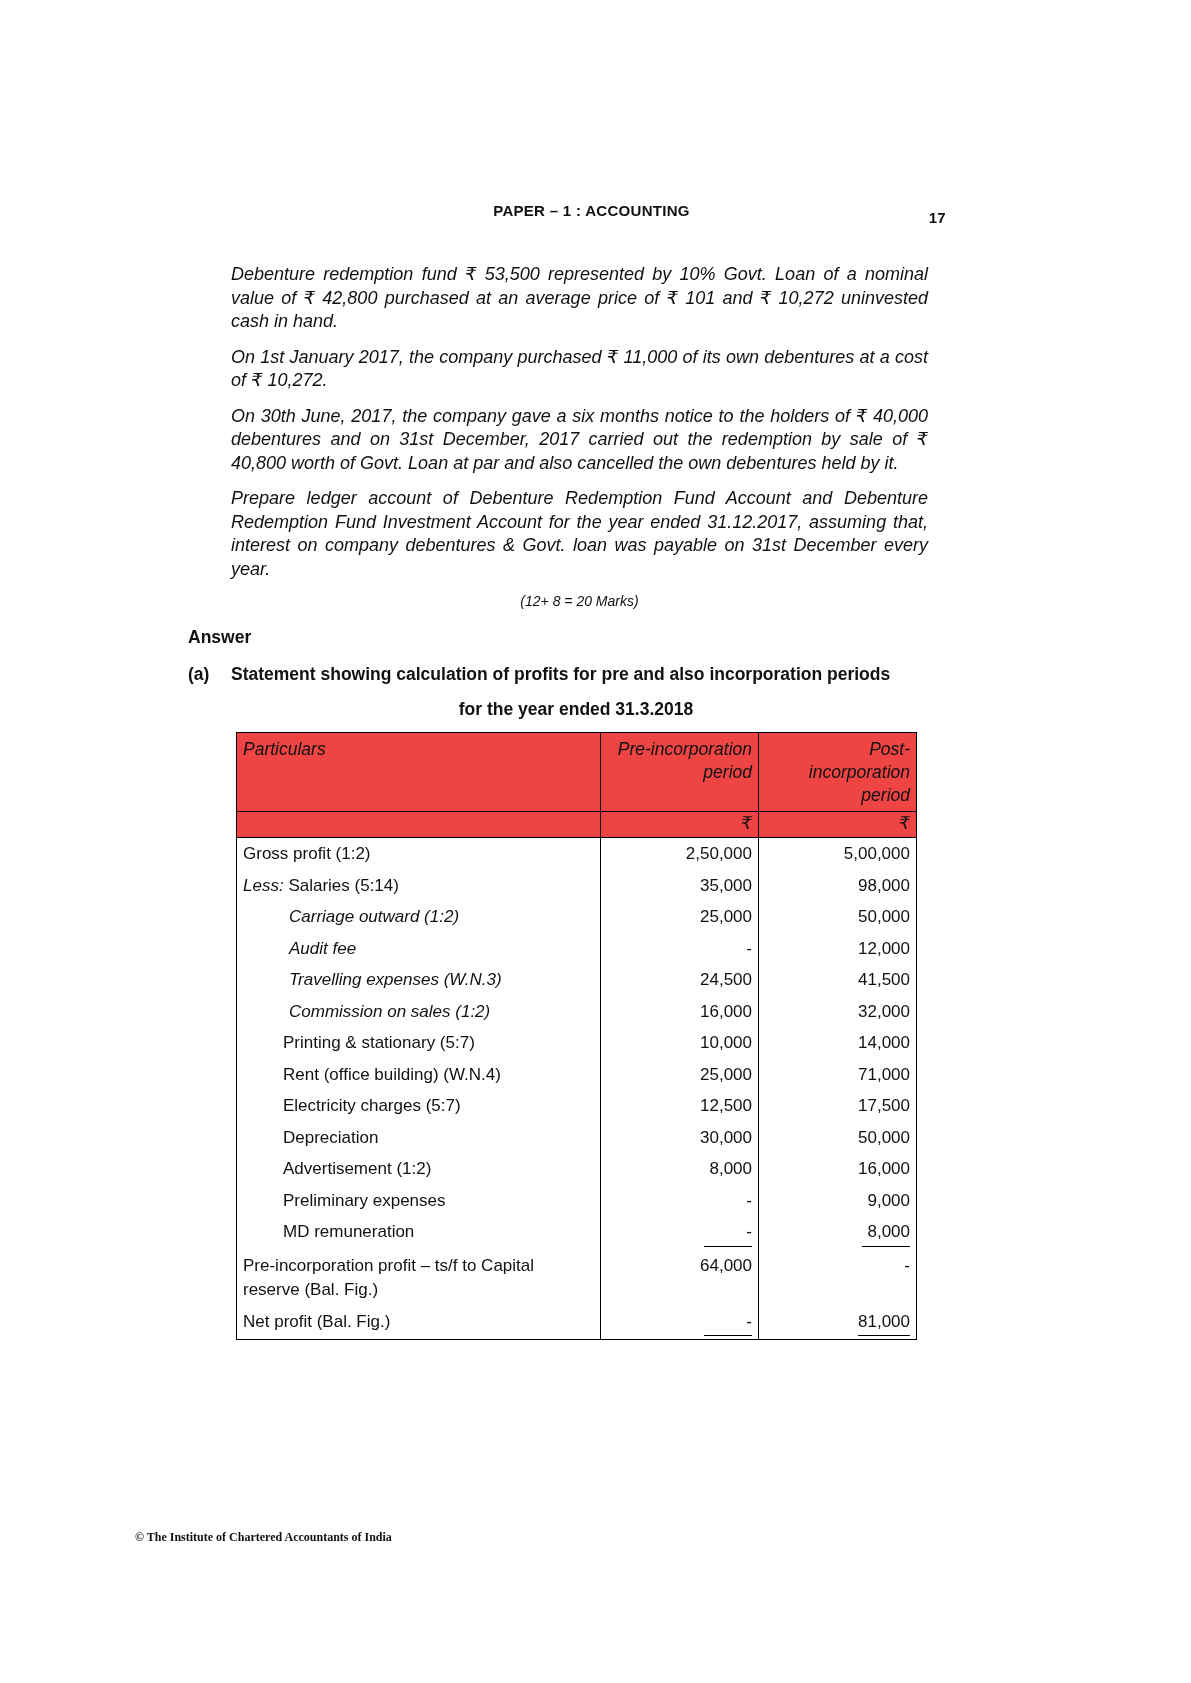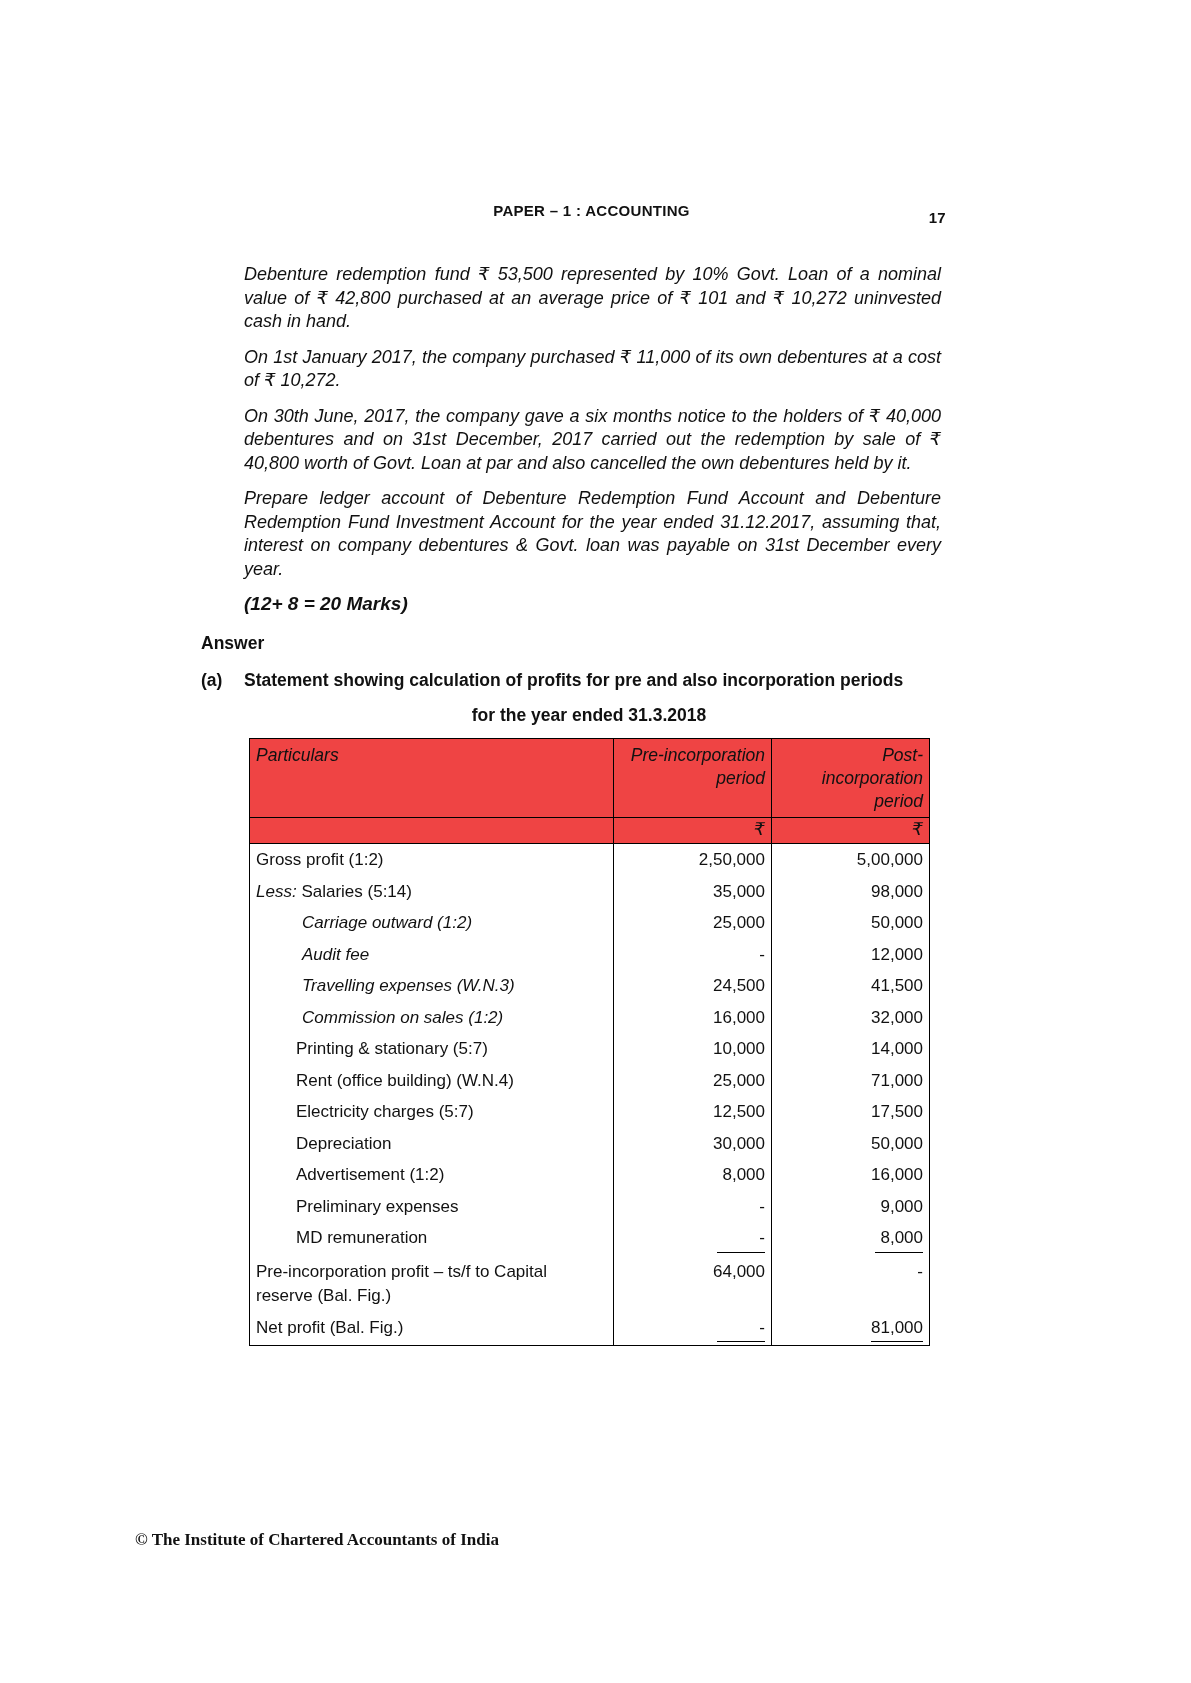--- a/index.html
+++ b/index.html
@@ -14,28 +14,28 @@
   }
   
   .header-row {
     position:absolute; top:202px; left:243px; width:697px;
     font-weight:bold; font-size:15px; letter-spacing:.3px;
   }
   .header-title { display:block; text-align:center; }
   .page-num { position:absolute; right:-6px; top:7px; }
 
   
-  .content { position:absolute; top:263px; left:244px; width:697px; }
+  .content { position:absolute; top:263px; left:231px; width:697px; }
   .para {
     font-style:italic; font-size:18px; line-height:23.5px;
     text-align:justify; margin-bottom:12px;
   }
   .marks {
-    text-align:left; font-weight:bold; font-style:italic;
-    font-size:19px; margin-top:12px;
+    text-align:center; font-weight:normal; font-style:italic;
+    font-size:14px; margin-top:12px;
   }
   .answer { font-weight:bold; font-size:17.5px; margin:18px 0 0 -43px; }
   .item-row { display:flex; font-weight:bold; font-size:17.5px; margin:16px 0 0 -43px; }
   .item-label { width:43px; flex:0 0 43px; }
   .subtitle {
     width:680px; margin:14px 0 12px 5px;
     text-align:center; font-weight:bold; font-size:17.5px;
   }
 
   
@@ -67,21 +67,21 @@
   .less { font-style:italic; }
   .ul {
     display:inline-block; min-width:48px; text-align:right;
     border-bottom:1.6px solid #000; padding-bottom:1px;
   }
 
   
   .footer {
     position:absolute; left:135px; top:1530px;
     font-family:"Liberation Serif","DejaVu Serif",serif;
-    font-weight:bold; font-size:17px;
+    font-weight:bold; font-size:12px;
   }
 </style>
 </head>
 <body>
 
 <div class="page">
 
   <div class="header-row">
     <span class="header-title">PAPER – 1 : ACCOUNTING</span>
     <span class="page-num">17</span>

